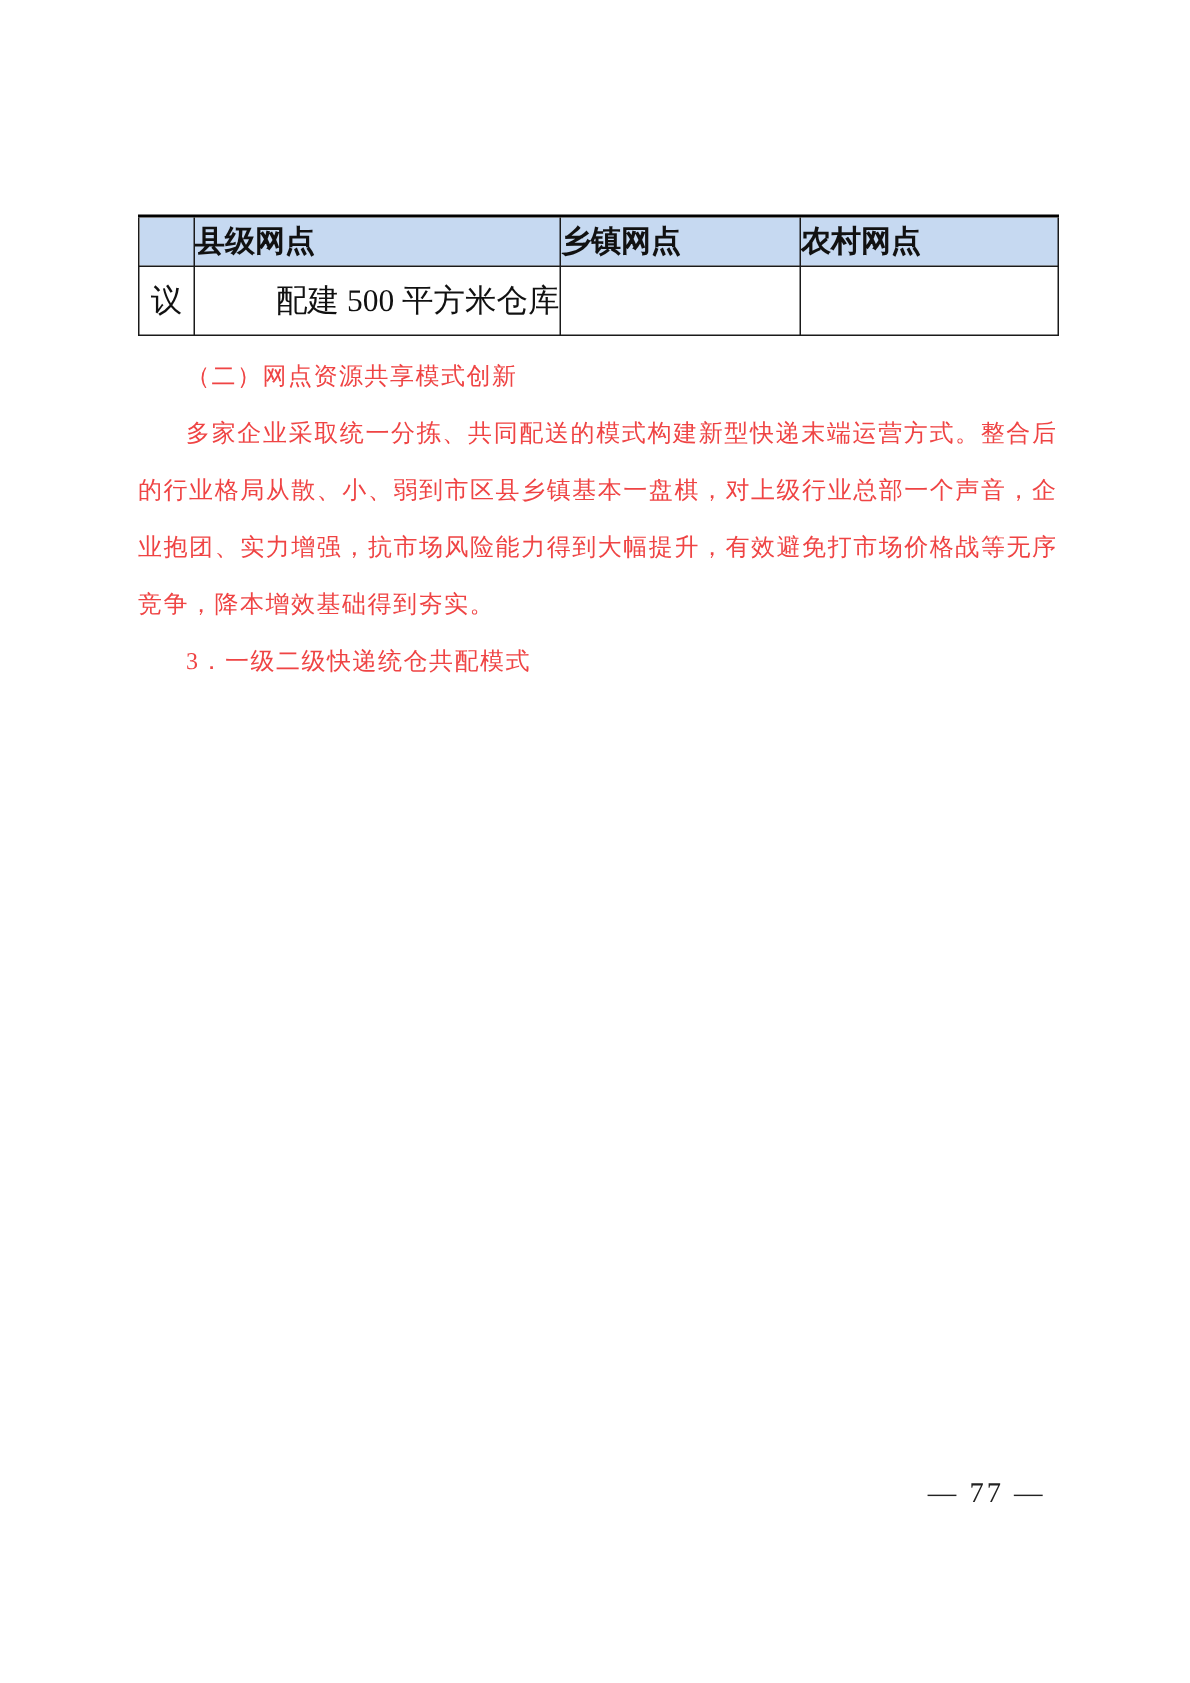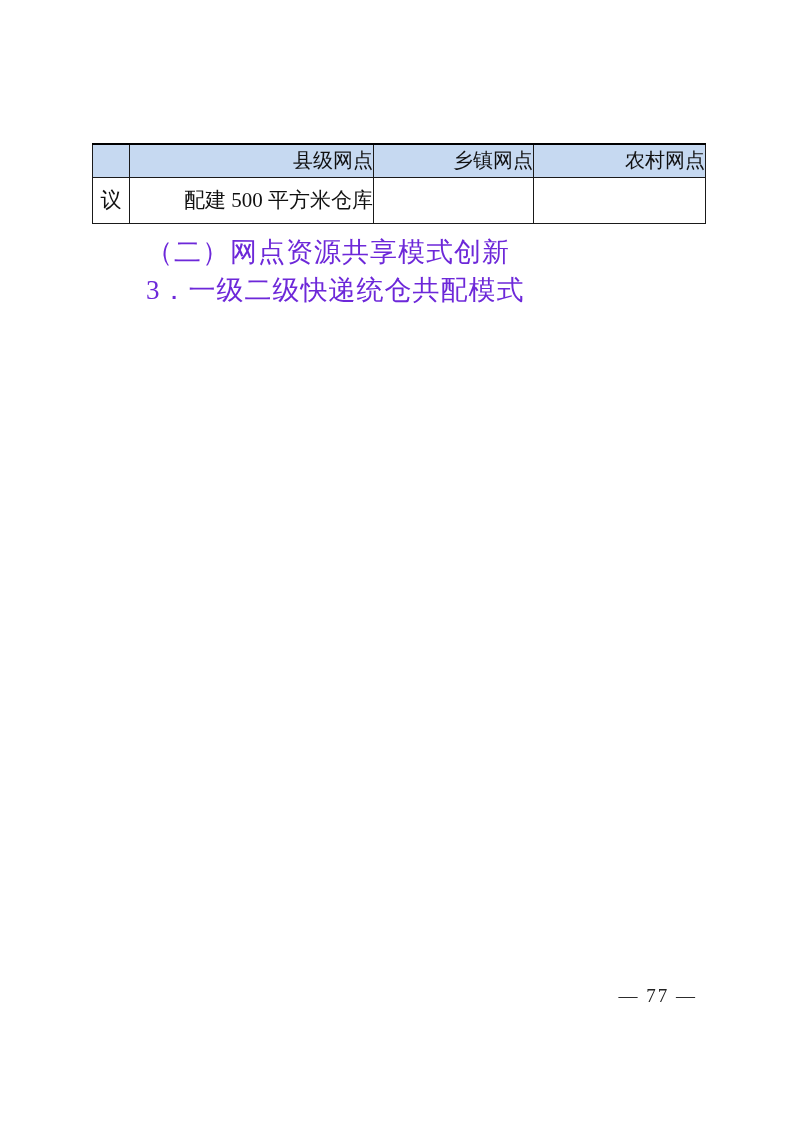--- a/index.html
+++ b/index.html
@@ -43,38 +43,39 @@
   table.net-table th, table.net-table td {
     border: 1px solid #1a1a1a;
     font-weight: normal;
     overflow: hidden;
     white-space: nowrap;
   }
   table.net-table tr.head-row { height: 33px; }
   table.net-table tr.head-row th {
     background: var(--header-bg, #c6d9f1);
     border-top: 2px solid #000;
-    text-align: right;
+    text-align: left;
     vertical-align: middle;
+    font-weight: bold;
   }
   table.net-table tr.data-row { height: 46px; }
   table.net-table tr.data-row td {
     font-size: 21px;
     vertical-align: middle;
   }
   table.net-table tr.data-row td.cell-key { text-align: center; }
   table.net-table tr.data-row td.cell-val { text-align: right; padding-left: 10px; }
 
   
   .text-block {
     margin-top: 9px;
-    font-size: 27px;
+    font-size: 16px;
     line-height: 38px;
     letter-spacing: 1px;
-    color: #6d28d9;
+    color: #ef4444;
   }
   .text-block p {
     text-indent: 2em;
     margin: 0;
   }
   .text-block p.body {
     text-align: justify;
     text-justify: inter-ideograph;
   }
   .text-block p.section-heading,
@@ -118,20 +119,21 @@
           <td class="cell-key">议</td>
           <td class="cell-val">配建 500 平方米仓库</td>
           <td class="cell-val"></td>
           <td class="cell-val"></td>
         </tr>
       </tbody>
     </table>
 
     <div class="text-block" id="paragraphs">
         <p class="section-heading">（二）网点资源共享模式创新</p>
+        <p class="body">多家企业采取统一分拣、共同配送的模式构建新型快递末端运营方式。整合后的行业格局从散、小、弱到市区县乡镇基本一盘棋，对上级行业总部一个声音，企业抱团、实力增强，抗市场风险能力得到大幅提升，有效避免打市场价格战等无序竞争，降本增效基础得到夯实。</p>
         <p class="sub-heading">3．一级二级快递统仓共配模式</p>
       </div>
 
   </div>
 
   <div class="page-footer">— 77 —</div>
 
 </div>
 
 </body></html>

